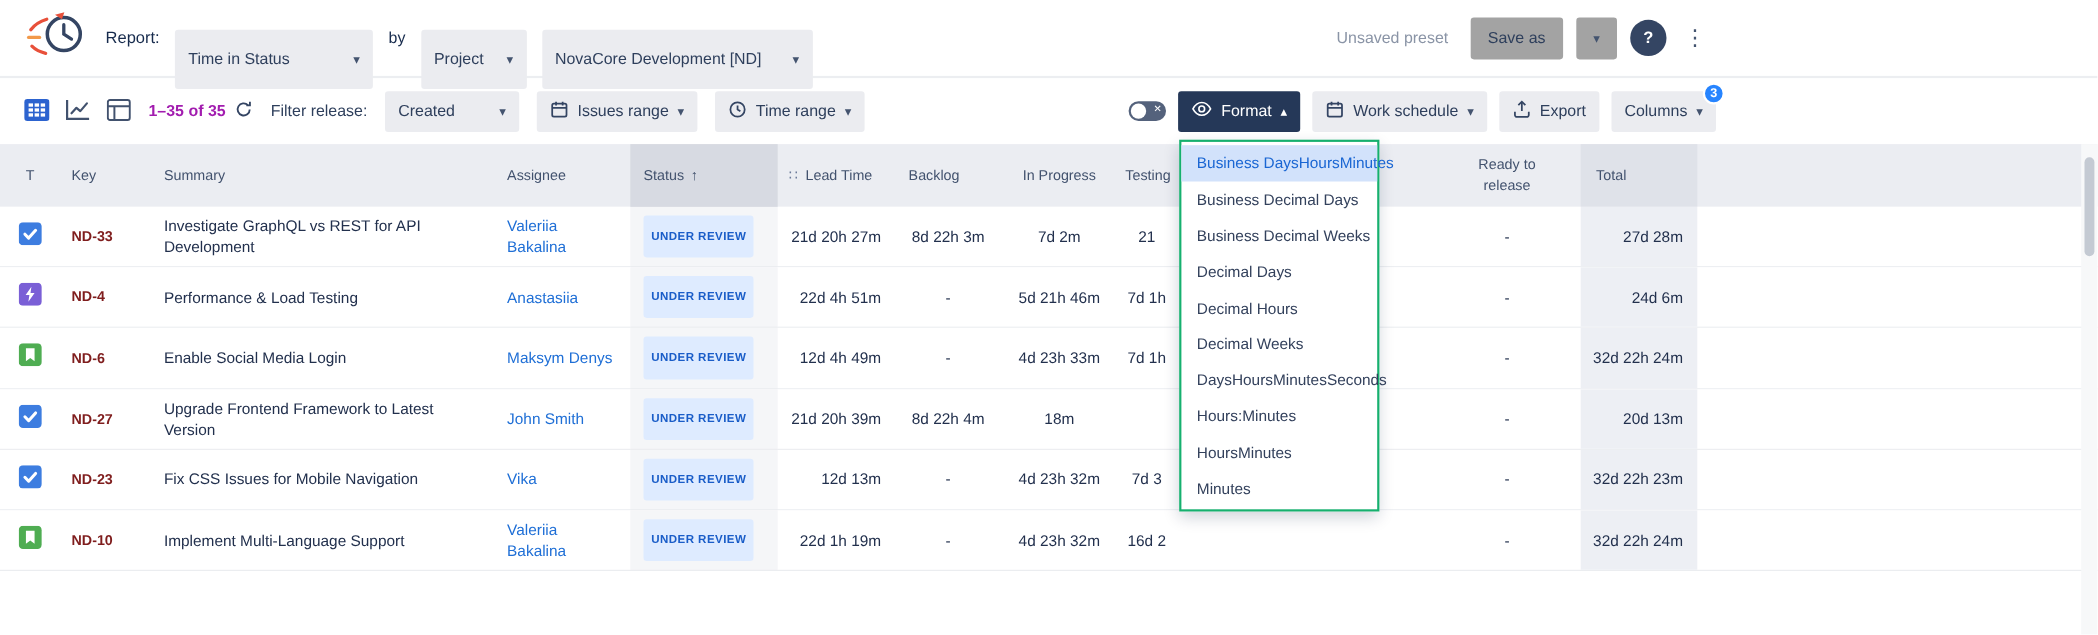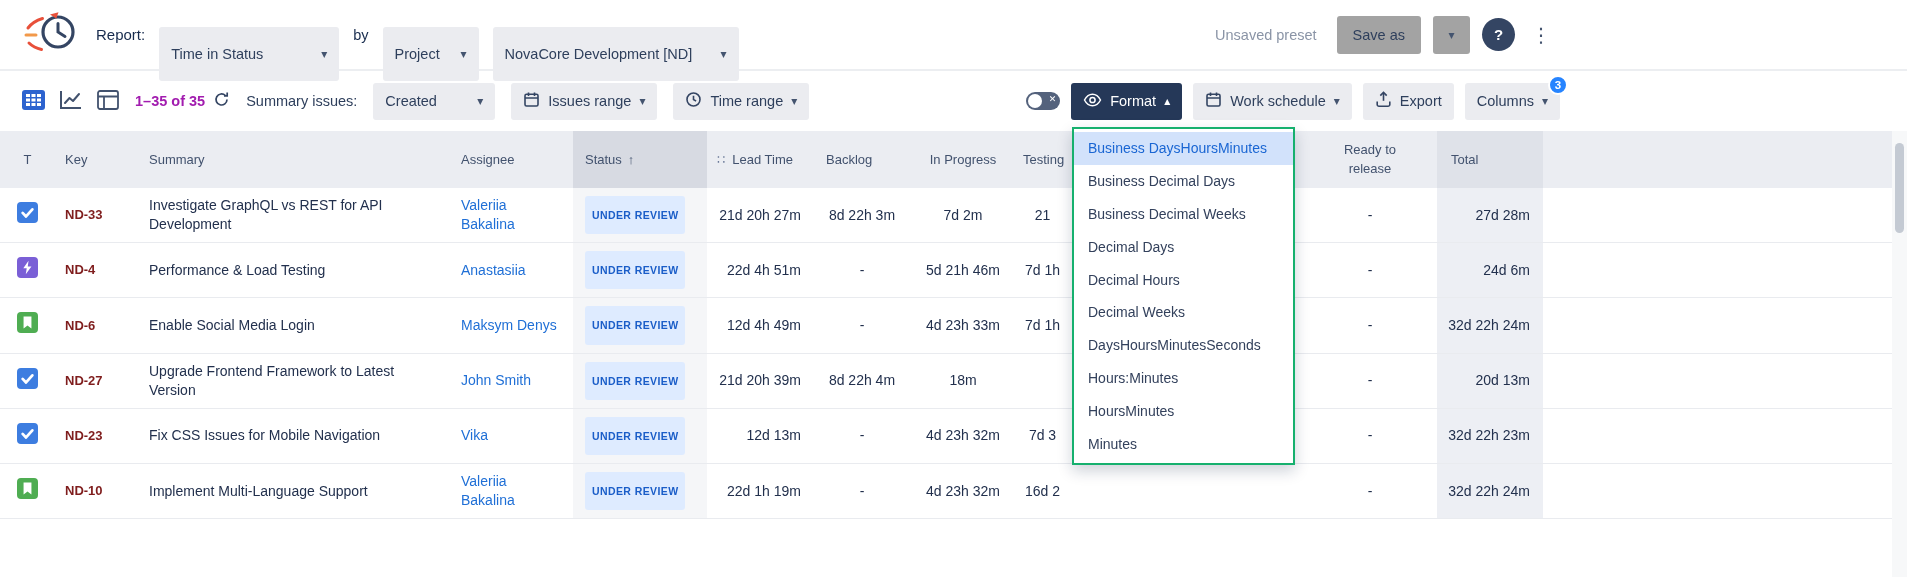--- a/index.html
+++ b/index.html
@@ -94,21 +94,21 @@
   .trow .c-total { background:#edeff4; }
   .sort-arrow { font-size:13px; font-weight:700; color:#42526e; }
   .handle { color:#6b7a99; font-size:13px; letter-spacing:1px; }
   .status-badge {
     background:var(--badge-bg); color:var(--badge-text);
     font-size:10.5px; font-weight:700; letter-spacing:0.4px;
     padding:12px 7px; border-radius:3px; white-space:nowrap;
   }
   
   .format-menu {
-    position:absolute; left:1072px; top:127px; width:223px; height:338px; z-index:20;
+    position:absolute; left:1072px; top:127px; width:182px; height:338px; z-index:20;
     background:#fff; border:2px solid var(--menu-border);
     box-shadow:0 6px 14px rgba(9,30,66,0.2);
     display:flex; flex-direction:column; padding:3px 0; list-style:none;
   }
   .menu-item {
     flex:1; display:flex; align-items:center; padding:0 14px;
     font-size:14px; color:#33415c; cursor:pointer; white-space:nowrap;
   }
   .menu-item.selected { background:#d2e2fb; color:#1a66d3; }
   
@@ -201,21 +201,21 @@
       <span>1–35 of 35</span>
       <button class="view-btn">
         <span>
           <svg width="17" height="17" viewBox="0 0 17 17" fill="none" stroke="#344563" stroke-width="1.7">
             <path d="M14 8.5a5.5 5.5 0 1 1-1.6-3.9"></path>
             <path d="M14.2 1.6v3.2h-3.2"></path>
           </svg>
         </span>
       </button>
     </div>
-    <span class="filter-label">Summary issues:</span>
+    <span class="filter-label">Filter release:</span>
     <div class="tb-ctl select-filter">
       <span>Created</span>
       <span class="chev">▾</span>
     </div>
     <button class="tb-ctl">
       <span>
         <svg width="17" height="17" viewBox="0 0 17 17" fill="none" stroke="#344563" stroke-width="1.6">
           <rect x="2" y="3.2" width="13" height="11.8" rx="1.5"></rect>
           <path d="M2 7h13M5.5 1.5v3.4M11.5 1.5v3.4"></path>
         </svg>

